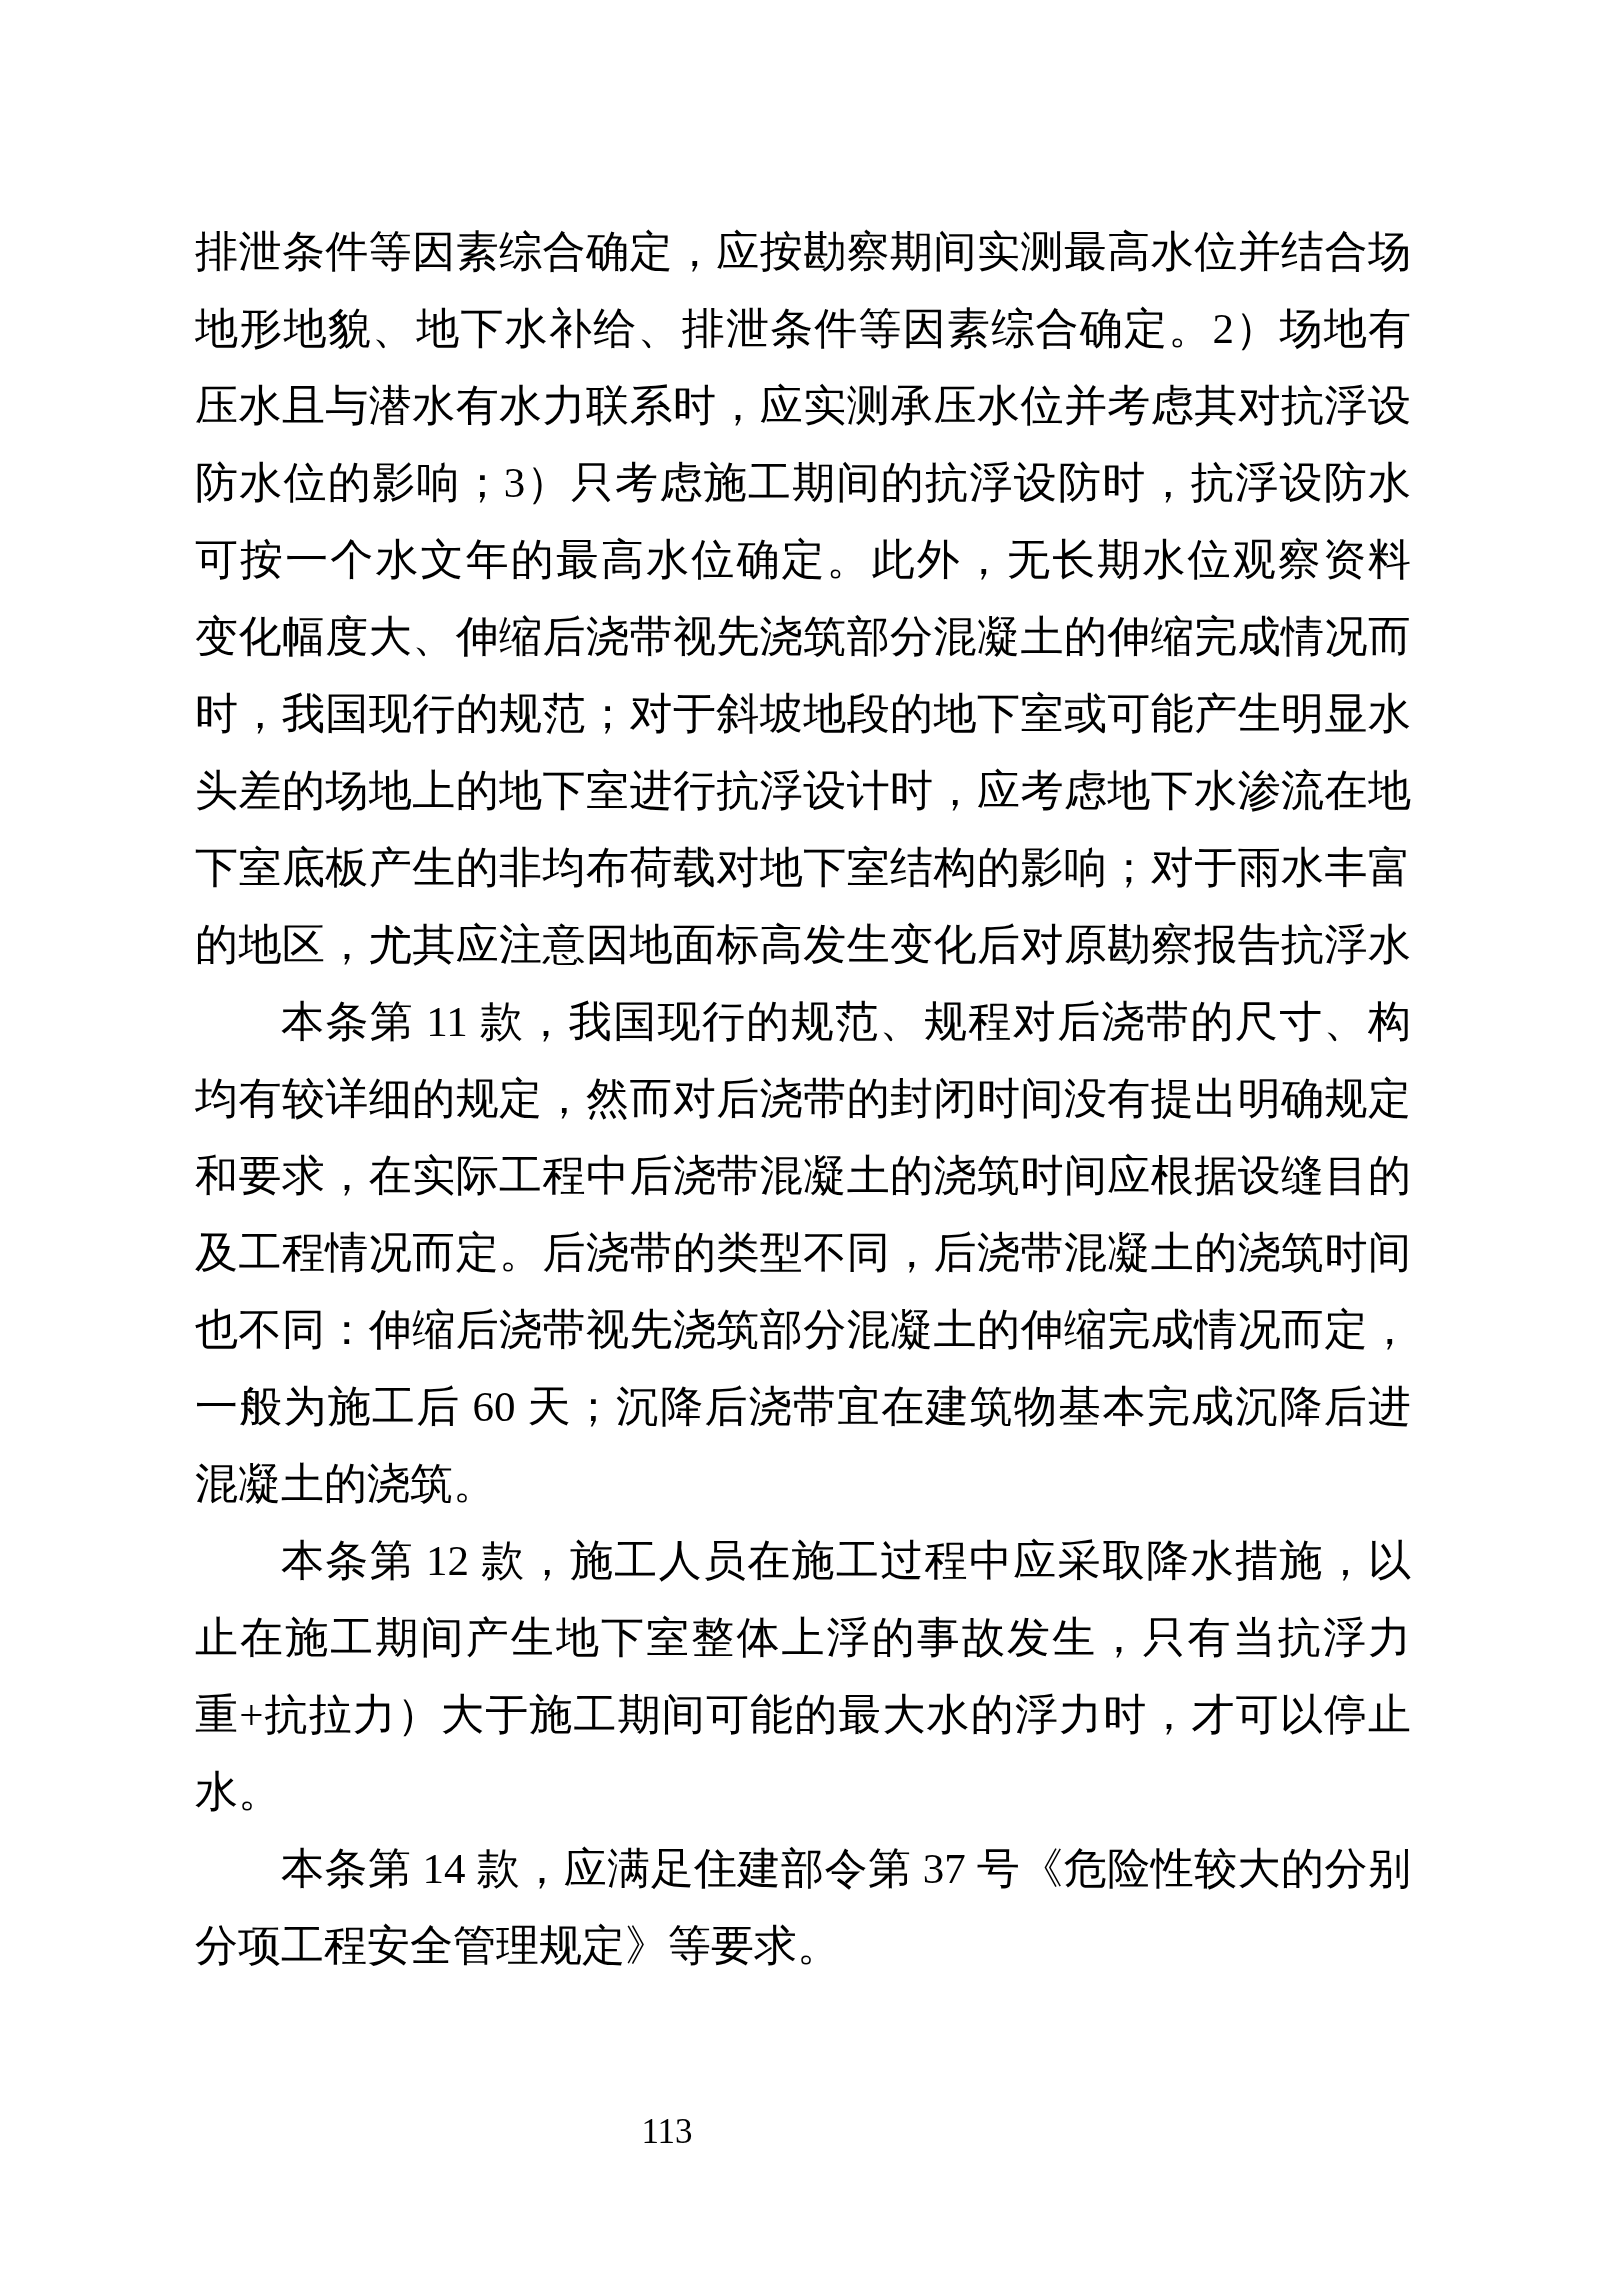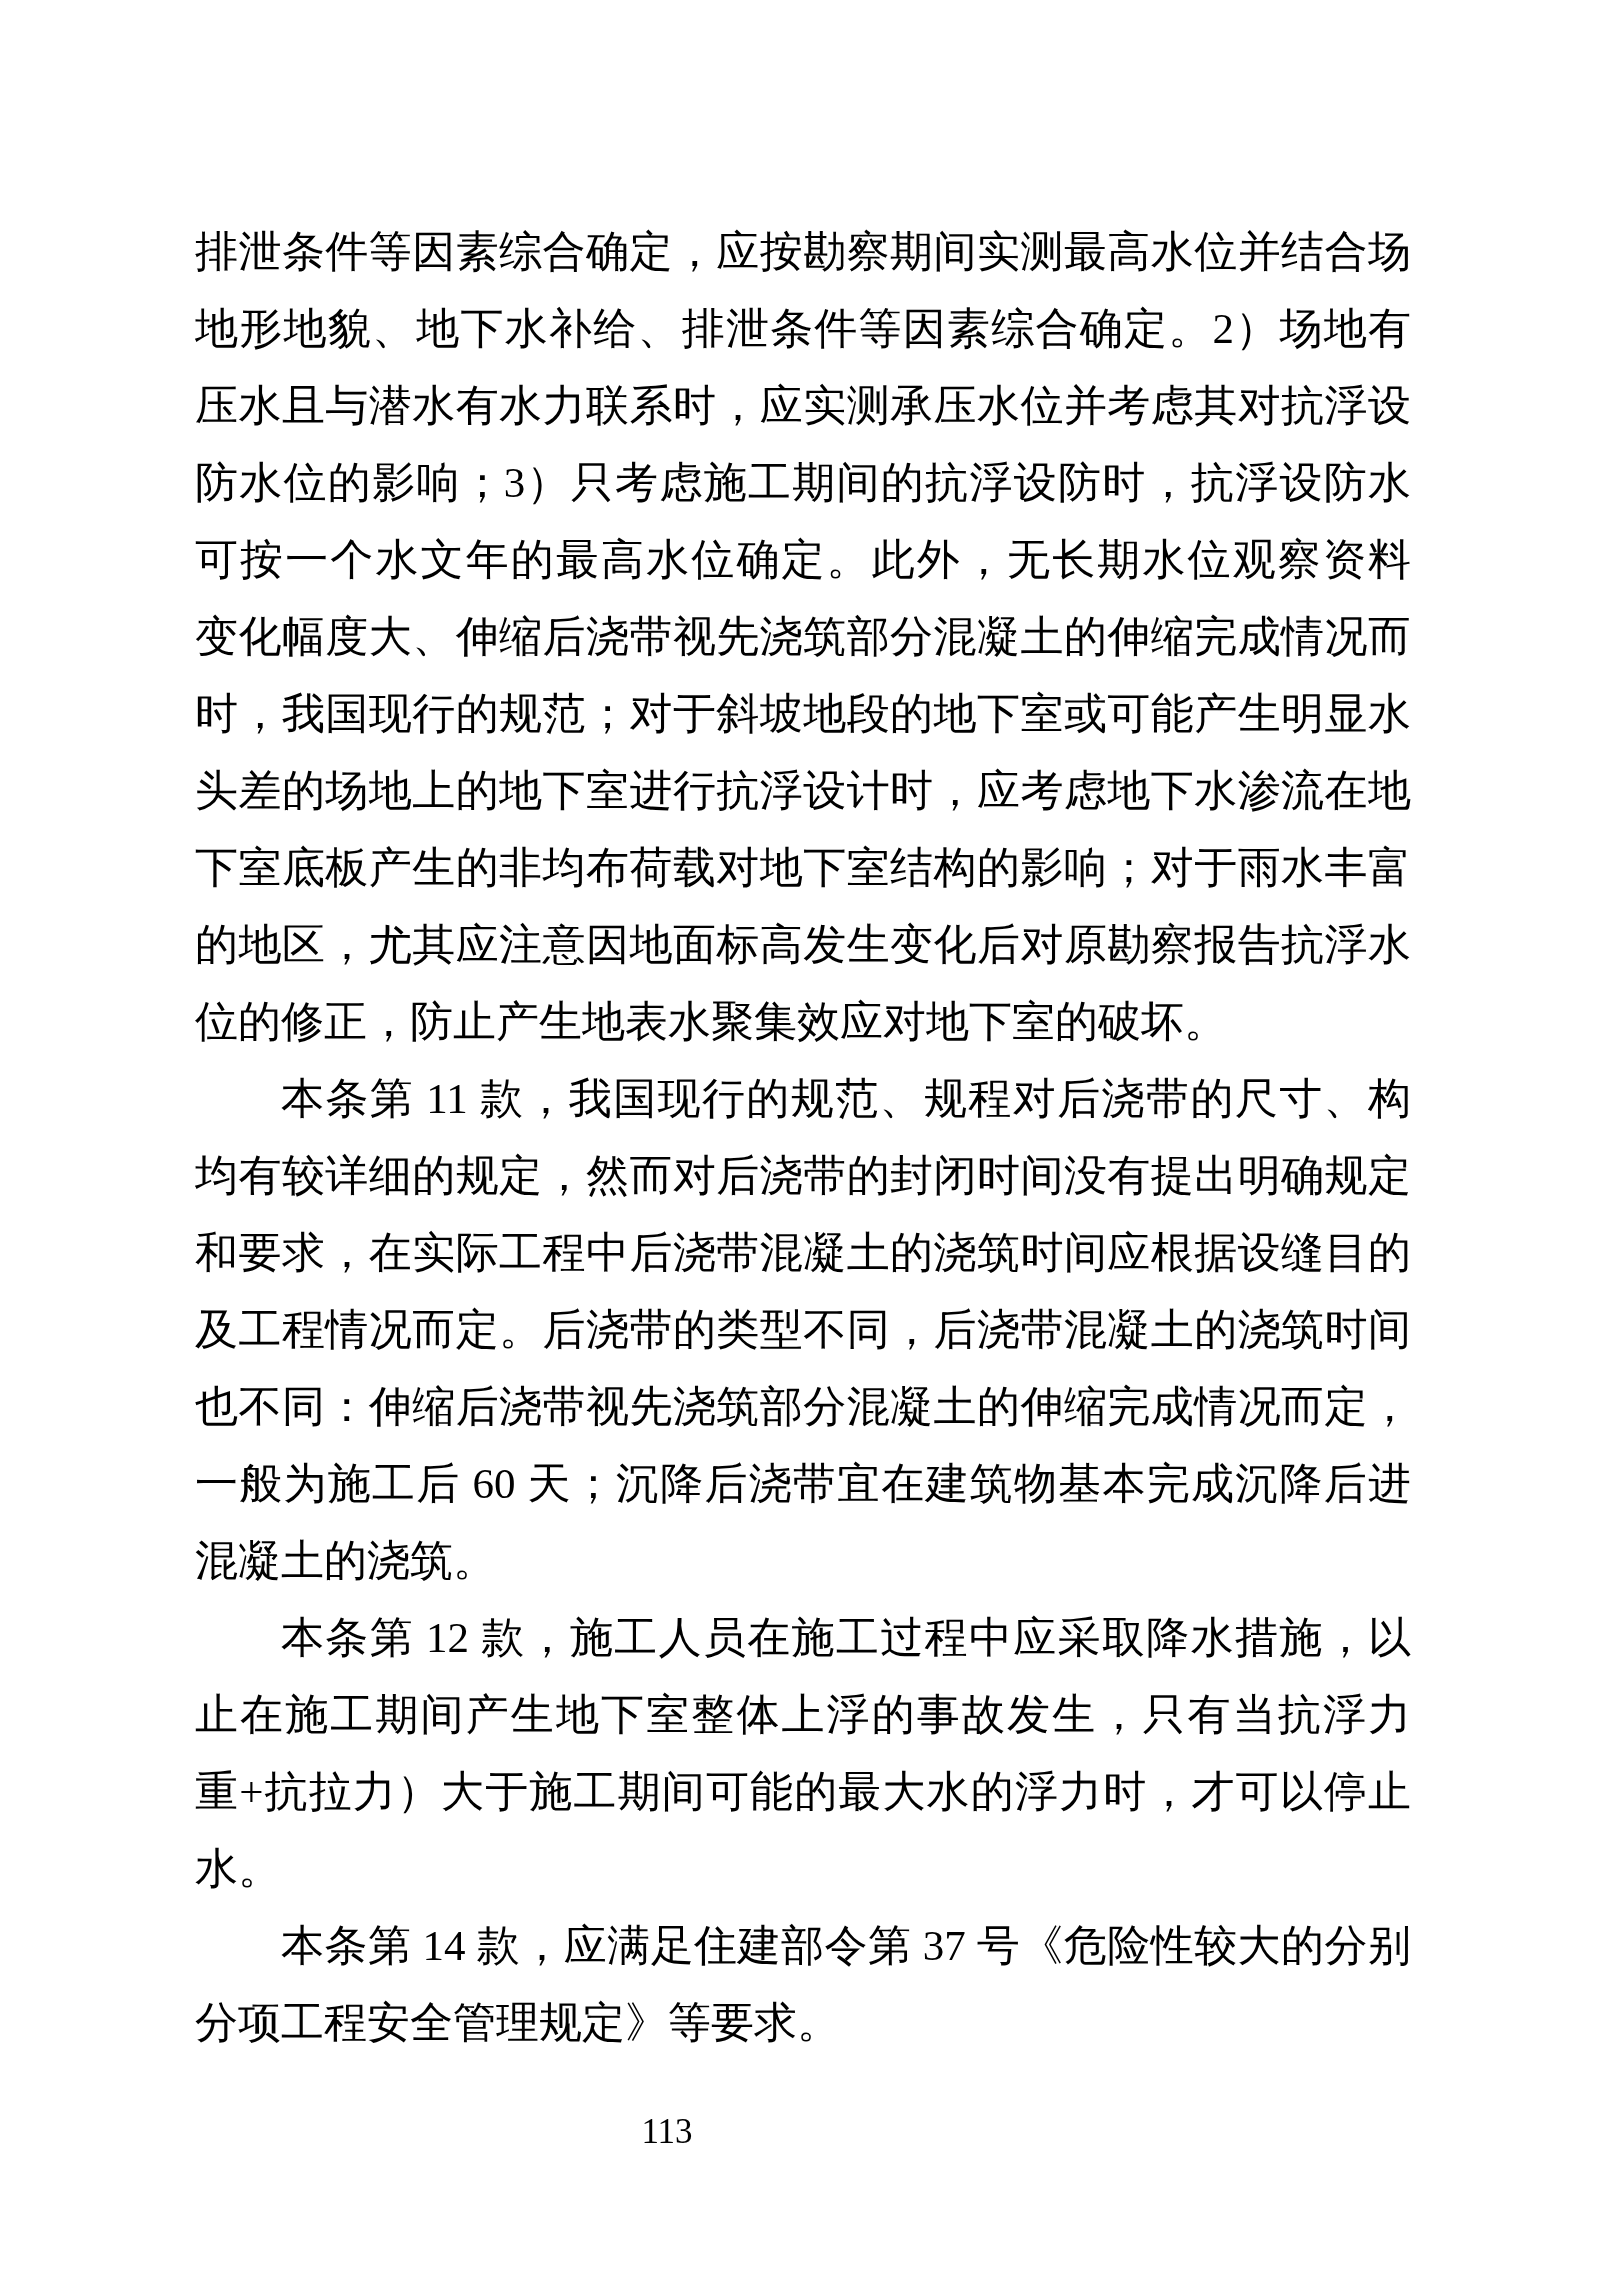--- a/index.html
+++ b/index.html
@@ -61,21 +61,20 @@
     <div class="line">排泄条件等因素综合确定，应按勘察期间实测最高水位并结合场地</div>
     <div class="line">地形地貌、地下水补给、排泄条件等因素综合确定。2）场地有承</div>
     <div class="line">压水且与潜水有水力联系时，应实测承压水位并考虑其对抗浮设</div>
     <div class="line">防水位的影响；3）只考虑施工期间的抗浮设防时，抗浮设防水位</div>
     <div class="line">可按一个水文年的最高水位确定。此外，无长期水位观察资料时、</div>
     <div class="line">变化幅度大、伸缩后浇带视先浇筑部分混凝土的伸缩完成情况而定</div>
     <div class="line">时，我国现行的规范；对于斜坡地段的地下室或可能产生明显水</div>
     <div class="line">头差的场地上的地下室进行抗浮设计时，应考虑地下水渗流在地</div>
     <div class="line">下室底板产生的非均布荷载对地下室结构的影响；对于雨水丰富</div>
     <div class="line">的地区，尤其应注意因地面标高发生变化后对原勘察报告抗浮水</div>
-    <div class="line par-last">位的修正，防止产生地表水聚集效应对地下室的破坏。</div>
   </div>
 
   <div class="paragraph">
     <div class="line par-first">本条第 11 款，我国现行的规范、规程对后浇带的尺寸、构造</div>
     <div class="line">均有较详细的规定，然而对后浇带的封闭时间没有提出明确规定</div>
     <div class="line">和要求，在实际工程中后浇带混凝土的浇筑时间应根据设缝目的</div>
     <div class="line">及工程情况而定。后浇带的类型不同，后浇带混凝土的浇筑时间</div>
     <div class="line">也不同：伸缩后浇带视先浇筑部分混凝土的伸缩完成情况而定，</div>
     <div class="line">一般为施工后 60 天；沉降后浇带宜在建筑物基本完成沉降后进行</div>
     <div class="line par-last">混凝土的浇筑。</div>

